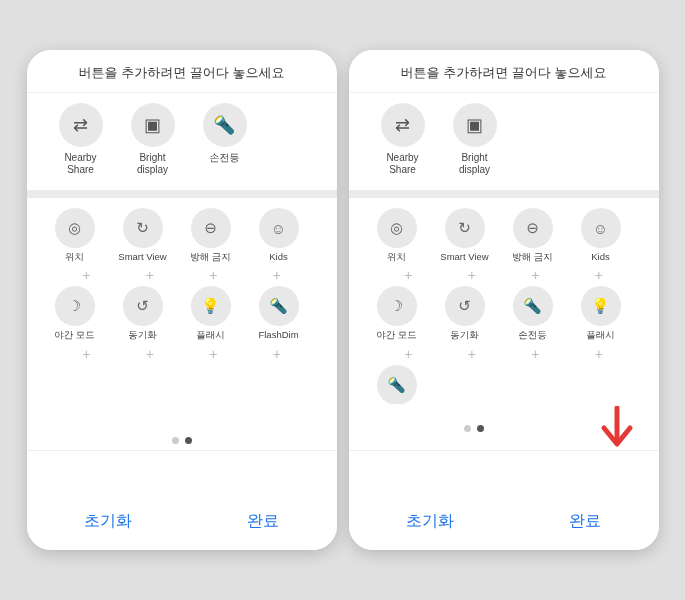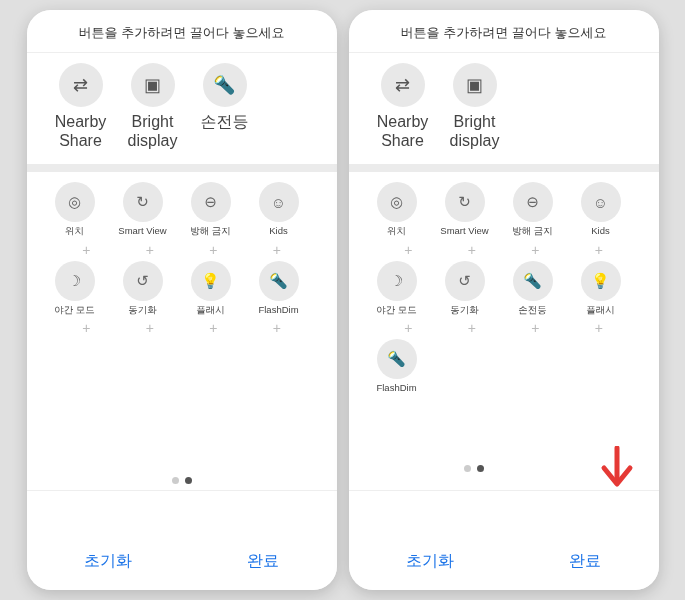--- a/index.html
+++ b/index.html
@@ -8,21 +8,21 @@
       height: 600px;
       background: #e0e0e0;
       display: flex;
       align-items: center;
       justify-content: center;
       gap: 12px;
       font-family: 'Segoe UI', sans-serif;
     }
     .phone-card {
       width: 310px;
-      height: 580px;
+      height: 500px;
       background: #f5f5f5;
       border-radius: 24px;
       overflow: hidden;
       display: flex;
       flex-direction: column;
       box-shadow: 0 4px 16px rgba(0,0,0,0.18);
     }
     .header {
       background: #fff;
       padding: 14px 16px 10px;
@@ -51,21 +51,21 @@
       height: 44px;
       border-radius: 50%;
       background: #e8e8e8;
       display: flex;
       align-items: center;
       justify-content: center;
       font-size: 18px;
       color: #555;
     }
     .btn-label {
-      font-size: 16px;
+      font-size: 10px;
       color: #444;
       text-align: center;
       line-height: 1.2;
     }
     .divider {
       height: 8px;
       background: #ebebeb;
     }
     .grid-section {
       background: #fff;

